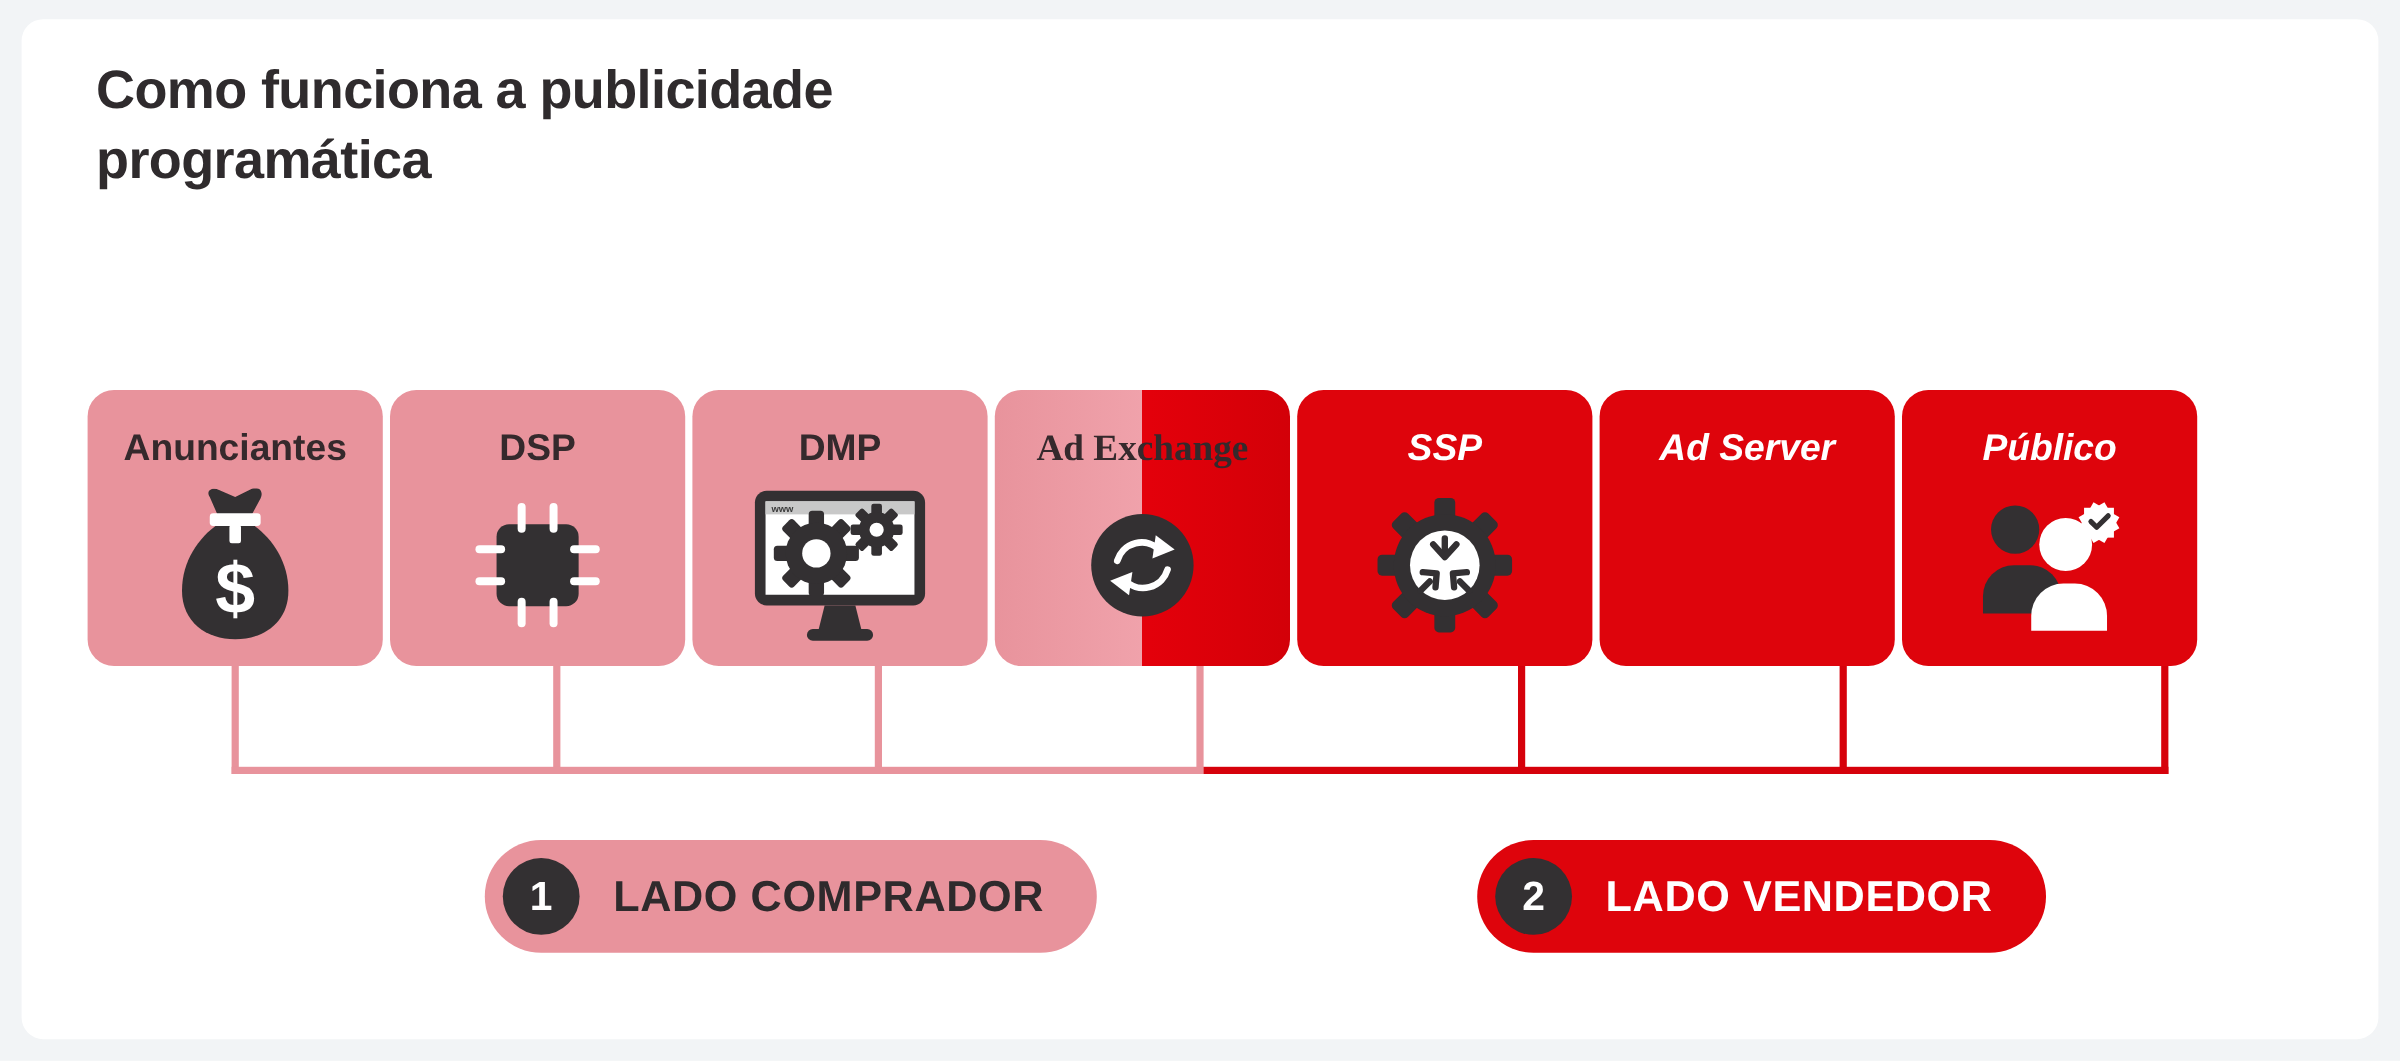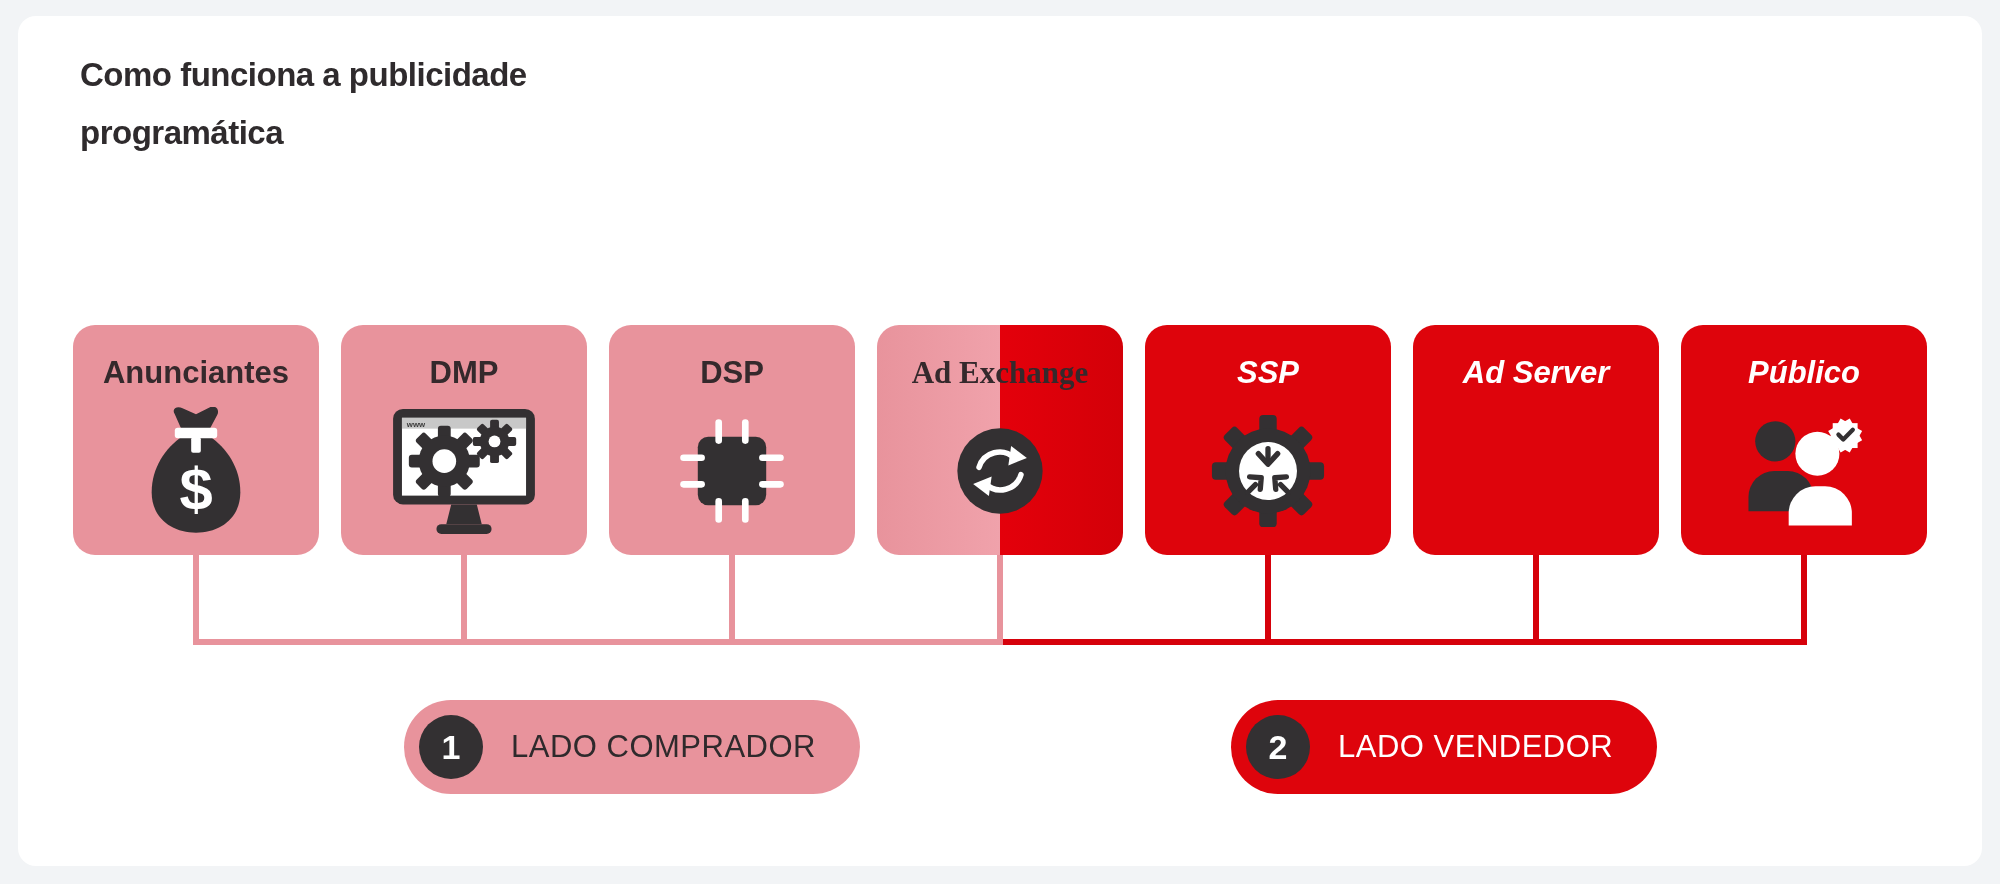--- a/index.html
+++ b/index.html
@@ -3,42 +3,42 @@
 <meta charset="utf-8">
 <style>
   :root{
     --pink:#E8939C; --pinklight:#F0A2AB; --red:#DE040C; --redline:#D6010B;
     --dark:#333032; --pagebg:#F2F4F6; --cardbg:#FFFFFF; --labeldark:#35292C;
   }
   *{margin:0;padding:0;box-sizing:border-box;}
   html,body{width:2000px;height:884px;}
   body{background:var(--pagebg);font-family:"Liberation Sans","DejaVu Sans",sans-serif;position:relative;overflow:hidden;}
   .card{position:absolute;left:18px;top:16px;width:1964px;height:850px;background:var(--cardbg);border-radius:18px;}
-  .title{position:absolute;left:80px;top:46px;font-size:33px;line-height:58px;font-weight:bold;color:#2F2B2D;letter-spacing:-0.5px;}
-  
-  .boxes{position:absolute;left:73px;top:325px;display:flex;gap:22px;}
+  .title{position:absolute;left:80px;top:46px;font-size:45px;line-height:58px;font-weight:bold;color:#2F2B2D;letter-spacing:-0.5px;}
+  
+  .boxes{position:absolute;left:73px;top:325px;display:flex;gap:6px;}
   .box{position:relative;width:246px;height:230px;border-radius:22px;}
   .box.pink{background:var(--pink);}
   .box.red{background:var(--red);}
   .box.split{background:linear-gradient(90deg,var(--pink) 0%,var(--pinklight) 50%,#E4000B 50%,#D30008 100%);font-family:Liberation Serif, serif;}
   .box-label{position:absolute;top:30px;left:0;right:0;text-align:center;font-size:31px;font-weight:bold;letter-spacing:0;}
   .box-label.t-dark{color:var(--labeldark);}
   .box-label.t-light{color:#fff;font-style:italic;}
   .icon-wrap{position:absolute;left:0;right:0;top:74px;bottom:12px;display:flex;align-items:center;justify-content:center;}
   
   .stem{position:absolute;top:555px;width:6px;height:90px;}
   .hline{position:absolute;top:639px;height:6px;}
   .c-pink{background:var(--pink);}
   .c-red{background:var(--redline);}
   
   .legend-pill{position:absolute;top:700px;height:94px;border-radius:47px;display:flex;align-items:center;padding:0 44px 0 15px;}
   .pill-buy{left:404px;background:var(--pink);}
   .pill-sell{left:1231px;background:var(--red);}
   .pill-num{width:64px;height:64px;border-radius:50%;background:var(--dark);color:#fff;font-size:34px;font-weight:bold;display:flex;align-items:center;justify-content:center;margin-right:28px;flex:0 0 auto;}
-  .pill-label{font-size:31px;font-weight:normal;letter-spacing:0.5px;white-space:nowrap;}
+  .pill-label{font-size:36px;font-weight:bold;letter-spacing:0.5px;white-space:nowrap;}
   .pill-buy .pill-label{color:#2F2A2C;}
   .pill-sell .pill-label{color:#ffffff;}
   
   .ic-d{fill:var(--dark);}
   .ic-w{fill:#fff;}
   .ic-g{fill:#D8D8D8;}
   .ic-lg{fill:#CFCFCF;}
   .ic-sw{stroke:#fff;stroke-width:7;stroke-linecap:round;}
   .ic-sw6{stroke:#fff;stroke-width:6;stroke-linecap:round;fill:none;}
   .ic-sd{stroke:var(--dark);stroke-width:5.5;stroke-linecap:round;stroke-linejoin:round;fill:none;}
@@ -56,20 +56,37 @@
 
   <div class="box pink">
     <div class="box-label t-dark">Anunciantes</div>
     <div class="icon-wrap">
       <svg width="106" height="128" viewBox="0 0 110 132">
         <path class="ic-d" d="M33,7 C29,1 36,-2 41,1 L55,7 L69,0 C75,-3 80,2 77,8 L69,23 L40,23 Z"></path>
         <path class="ic-d" d="M41,30 C23,42 9,63 9,88 C9,115 30,130 55,130 C80,130 101,115 101,88 C101,63 87,42 69,30 Z"></path>
         <rect class="ic-w" x="33" y="21" width="44" height="11" rx="3"></rect>
         <rect class="ic-w" x="50" y="31" width="10" height="16" rx="2"></rect>
         <text class="ic-w" x="55" y="107" text-anchor="middle" font-size="62" font-weight="bold">$</text>
+      </svg>
+    </div>
+  </div>
+
+  <div class="box pink">
+    <div class="box-label t-dark">DSP</div>
+    <div class="icon-wrap">
+      <svg width="114" height="114" viewBox="0 0 120 120">
+        <rect class="ic-d" x="24" y="24" width="72" height="72" rx="11"></rect>
+        <line class="ic-sw" x1="46" y1="9" x2="46" y2="28"></line>
+        <line class="ic-sw" x1="74" y1="9" x2="74" y2="28"></line>
+        <line class="ic-sw" x1="46" y1="92" x2="46" y2="111"></line>
+        <line class="ic-sw" x1="74" y1="92" x2="74" y2="111"></line>
+        <line class="ic-sw" x1="9" y1="46" x2="28" y2="46"></line>
+        <line class="ic-sw" x1="9" y1="74" x2="28" y2="74"></line>
+        <line class="ic-sw" x1="92" y1="46" x2="111" y2="46"></line>
+        <line class="ic-sw" x1="92" y1="74" x2="111" y2="74"></line>
       </svg>
     </div>
   </div>
 
   <div class="box pink">
     <div class="box-label t-dark">DMP</div>
     <div class="icon-wrap">
       <svg width="148" height="130" viewBox="0 0 150 132">
         <rect class="ic-d" x="3" y="3" width="144" height="97" rx="10"></rect>
         <rect class="ic-w" x="12" y="12" width="126" height="79"></rect>
@@ -98,37 +115,20 @@
             <rect x="-4.5" y="-22" width="9" height="10" rx="2" transform="rotate(180)"></rect>
             <rect x="-4.5" y="-22" width="9" height="10" rx="2" transform="rotate(225)"></rect>
             <rect x="-4.5" y="-22" width="9" height="10" rx="2" transform="rotate(270)"></rect>
             <rect x="-4.5" y="-22" width="9" height="10" rx="2" transform="rotate(315)"></rect>
           </g>
           <circle class="ic-d" r="15"></circle>
           <circle class="ic-w" r="6"></circle>
         </g>
         <path class="ic-d" d="M62,100 h26 l5,20 h-36 z"></path>
         <rect class="ic-d" x="47" y="120" width="56" height="10" rx="5"></rect>
-      </svg>
-    </div>
-  </div>
-
-  <div class="box pink">
-    <div class="box-label t-dark">DSP</div>
-    <div class="icon-wrap">
-      <svg width="114" height="114" viewBox="0 0 120 120">
-        <rect class="ic-d" x="24" y="24" width="72" height="72" rx="11"></rect>
-        <line class="ic-sw" x1="46" y1="9" x2="46" y2="28"></line>
-        <line class="ic-sw" x1="74" y1="9" x2="74" y2="28"></line>
-        <line class="ic-sw" x1="46" y1="92" x2="46" y2="111"></line>
-        <line class="ic-sw" x1="74" y1="92" x2="74" y2="111"></line>
-        <line class="ic-sw" x1="9" y1="46" x2="28" y2="46"></line>
-        <line class="ic-sw" x1="9" y1="74" x2="28" y2="74"></line>
-        <line class="ic-sw" x1="92" y1="46" x2="111" y2="46"></line>
-        <line class="ic-sw" x1="92" y1="74" x2="111" y2="74"></line>
       </svg>
     </div>
   </div>
 
   <div class="box split">
     <div class="box-label t-dark">Ad Exchange</div>
     <div class="icon-wrap">
       <svg width="102" height="102" viewBox="0 0 110 110">
         <circle class="ic-d" cx="55" cy="55" r="46"></circle>
         <path class="ic-sw6" d="M32.4,51 A23,23 0 0 1 70.6,41.2"></path>

